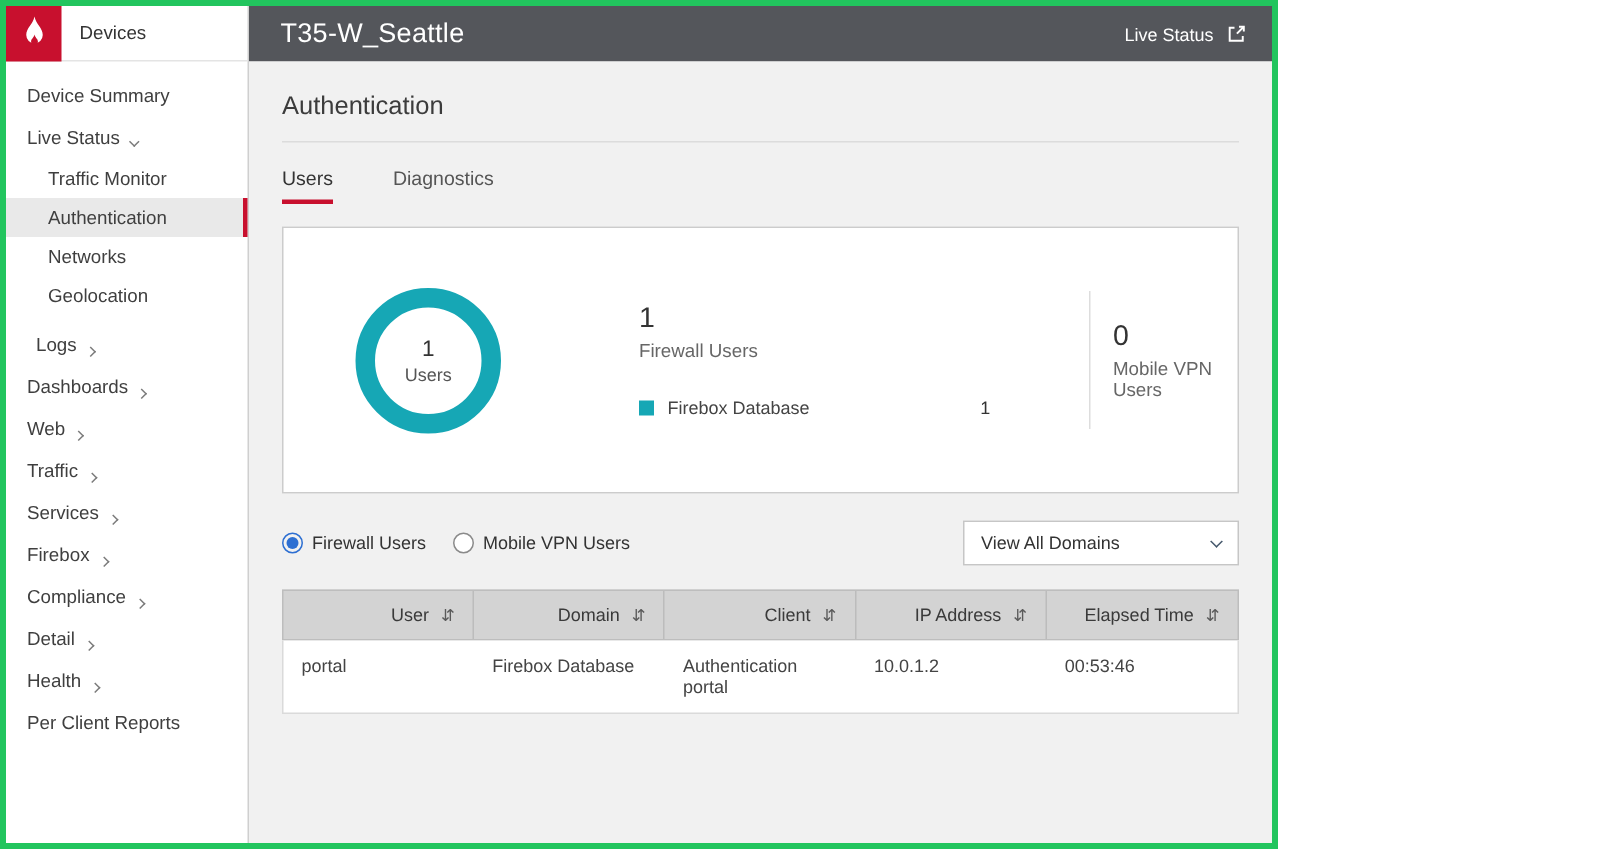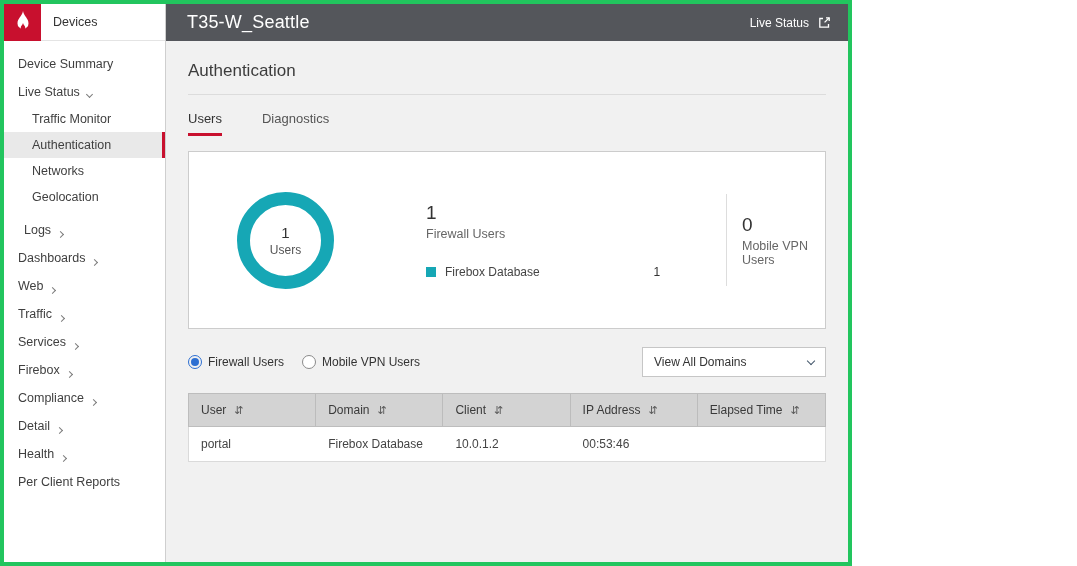--- a/index.html
+++ b/index.html
@@ -127,21 +127,21 @@
   }
 
   
   .table { margin-top: 16px; }
   .t-head {
     display: grid; grid-template-columns: repeat(5, 1fr);
     background: #d3d3d3; border: 1px solid #bdbdbd;
   }
   .t-hcell {
     padding: 9px 12px; font-size: 12px; color: #3a3a3a;
-    display: flex; align-items: center; justify-content: flex-start;
+    display: flex; align-items: center; justify-content: flex-end;
     border-right: 1px solid #bcbcbc; cursor: pointer;
   }
   .t-hcell:last-child { border-right: none; }
   .sort-icon { color: #5a5a5a; font-size: 11px; margin-left: 8px; }
   .t-row {
     display: grid; grid-template-columns: repeat(5, 1fr);
     background: #ffffff;
     border: 1px solid #dadada; border-top: none;
   }
   .t-cell { padding: 10px 12px; font-size: 12px; color: #444; }
@@ -302,19 +302,20 @@
           <span class="sort-icon">⇵</span>
         </div>
         <div class="t-hcell">
           <span>Elapsed Time</span>
           <span class="sort-icon">⇵</span>
         </div>
       </div>
       <div class="t-row">
         <div class="t-cell">portal</div>
         <div class="t-cell">Firebox Database</div>
+        <div class="t-cell">Authentication portal</div>
         <div class="t-cell">10.0.1.2</div>
         <div class="t-cell">00:53:46</div>
       </div>
     </div>
   </div>
 
 </div>
 
 </body></html>

